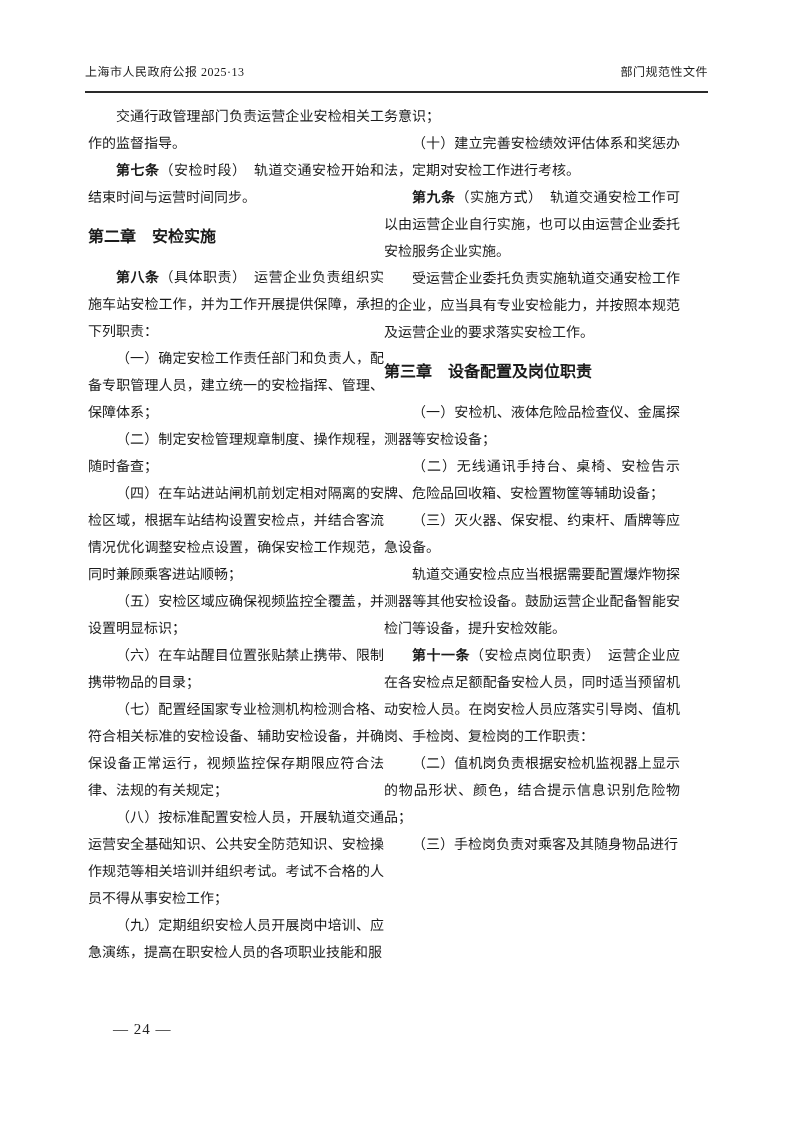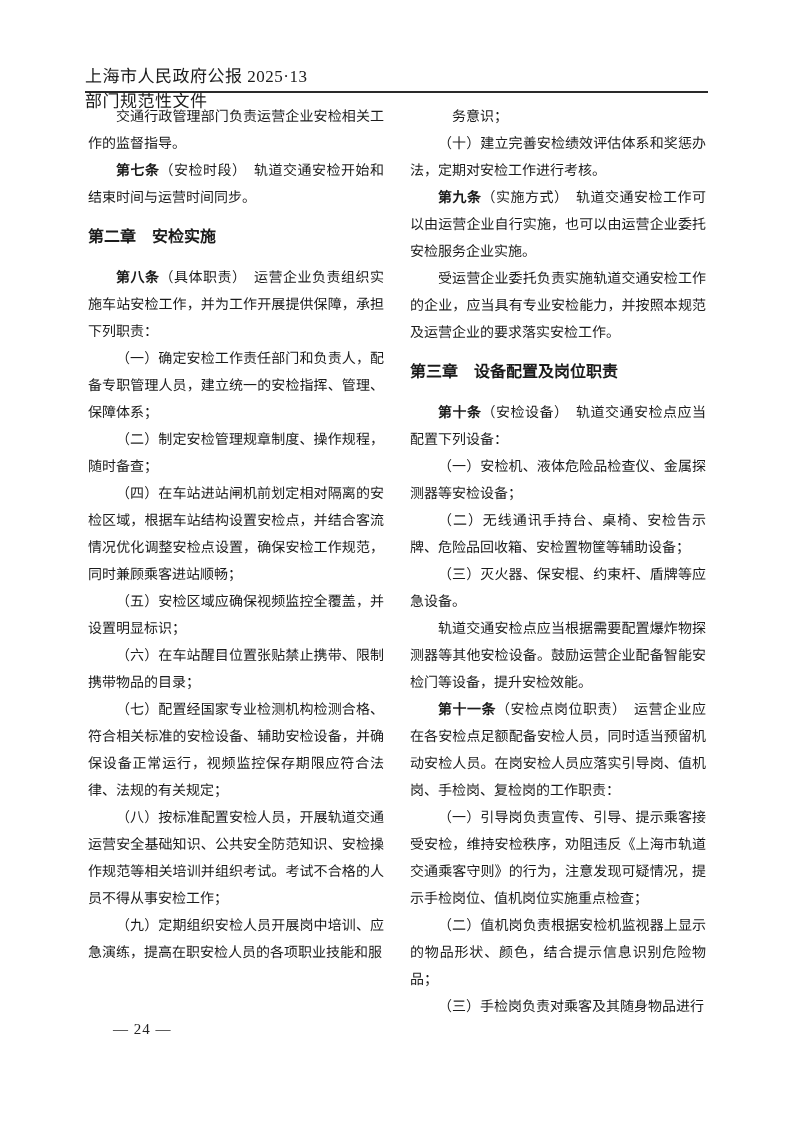--- a/index.html
+++ b/index.html
@@ -8,40 +8,40 @@
     width: 793px; height: 1122px;
     background: #ffffff;
     position: relative;
     font-family: "Liberation Serif", "DejaVu Serif", serif;
     color: #1b1b1b;
     overflow: hidden;
   }
   .page-header {
     position: absolute; top: 62px; left: 85px; width: 623px;
     display: flex; justify-content: space-between; align-items: baseline;
-    font-size: 17px; letter-spacing: 0.5px; flex-direction: column;
+    font-size: 12px; letter-spacing: 0.5px;
   }
   .header-rule {
     position: absolute; top: 91px; left: 85px; width: 623px;
     border: none; border-top: 2px solid #2a2a2a; margin: 0;
   }
   .content {
     position: absolute; top: 103px; left: 88px;
-    display: flex; gap: 26px;
+    display: flex; 
   }
   .col {
     width: 296px;
     font-size: 14px;
     line-height: 27px;
     text-align: justify;
     text-justify: inter-ideograph;
   }
   .col p { margin: 0; }
   p.para { text-indent: 2em; }
-  p.cont { text-indent: 0; margin-left: 42px; }
+  p.cont { text-indent: 0; }
   p.chapter {
     text-align: left; text-indent: 0;
     font-weight: bold; font-size: 16px;
     margin: 12px 0 14px 0;
     font-family: "Liberation Sans", "DejaVu Sans", sans-serif;
   }
   .lead { font-weight: bold; font-family: "Liberation Sans", "DejaVu Sans", sans-serif; }
   .page-footer {
     position: absolute; left: 113px; top: 1021px;
     font-size: 15px; letter-spacing: 1px; color: #222;
@@ -72,27 +72,25 @@
     <p class="para"><span class="lead"></span><span>（八）按标准配置安检人员，开展轨道交通运营安全基础知识、公共安全防范知识、安检操作规范等相关培训并组织考试。考试不合格的人员不得从事安检工作；</span></p>
     <p class="para"><span class="lead"></span><span>（九）定期组织安检人员开展岗中培训、应急演练，提高在职安检人员的各项职业技能和服</span></p>
   </div>
 
   <div class="col">
     <p class="para cont"><span class="lead"></span><span>务意识；</span></p>
     <p class="para"><span class="lead"></span><span>（十）建立完善安检绩效评估体系和奖惩办法，定期对安检工作进行考核。</span></p>
     <p class="para"><span class="lead">第九条</span><span>（实施方式）　轨道交通安检工作可以由运营企业自行实施，也可以由运营企业委托安检服务企业实施。</span></p>
     <p class="para"><span class="lead"></span><span>受运营企业委托负责实施轨道交通安检工作的企业，应当具有专业安检能力，并按照本规范及运营企业的要求落实安检工作。</span></p>
     <p class="chapter">第三章　设备配置及岗位职责</p>
-    <p class="para"><span class="lead">第十条</span><span>（安检设备）　轨道交通安检点应当配置下列设备：</span></p>
     <p class="para"><span class="lead"></span><span>（一）安检机、液体危险品检查仪、金属探测器等安检设备；</span></p>
     <p class="para"><span class="lead"></span><span>（二）无线通讯手持台、桌椅、安检告示牌、危险品回收箱、安检置物筐等辅助设备；</span></p>
     <p class="para"><span class="lead"></span><span>（三）灭火器、保安棍、约束杆、盾牌等应急设备。</span></p>
     <p class="para"><span class="lead"></span><span>轨道交通安检点应当根据需要配置爆炸物探测器等其他安检设备。鼓励运营企业配备智能安检门等设备，提升安检效能。</span></p>
     <p class="para"><span class="lead">第十一条</span><span>（安检点岗位职责）　运营企业应在各安检点足额配备安检人员，同时适当预留机动安检人员。在岗安检人员应落实引导岗、值机岗、手检岗、复检岗的工作职责：</span></p>
-    <p class="para"><span class="lead"></span><span>（一）引导岗负责宣传、引导、提示乘客接受安检，维持安检秩序，劝阻违反《上海市轨道交通乘客守则》的行为，注意发现可疑情况，提示手检岗位、值机岗位实施重点检查；</span></p>
     <p class="para"><span class="lead"></span><span>（二）值机岗负责根据安检机监视器上显示的物品形状、颜色，结合提示信息识别危险物品；</span></p>
     <p class="para"><span class="lead"></span><span>（三）手检岗负责对乘客及其随身物品进行</span></p>
   </div>
 
 </main>
 
 <footer class="page-footer">
   <span>— 24 —</span>
 </footer>
 

